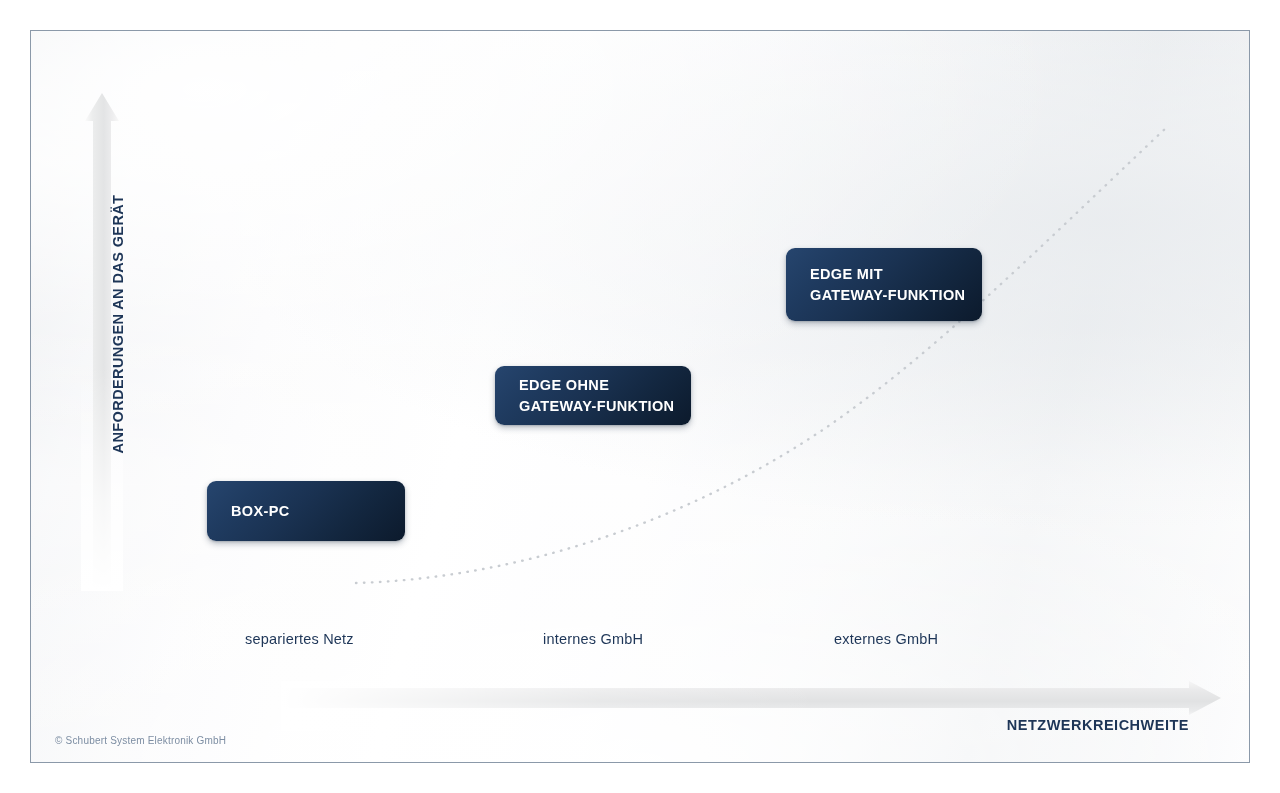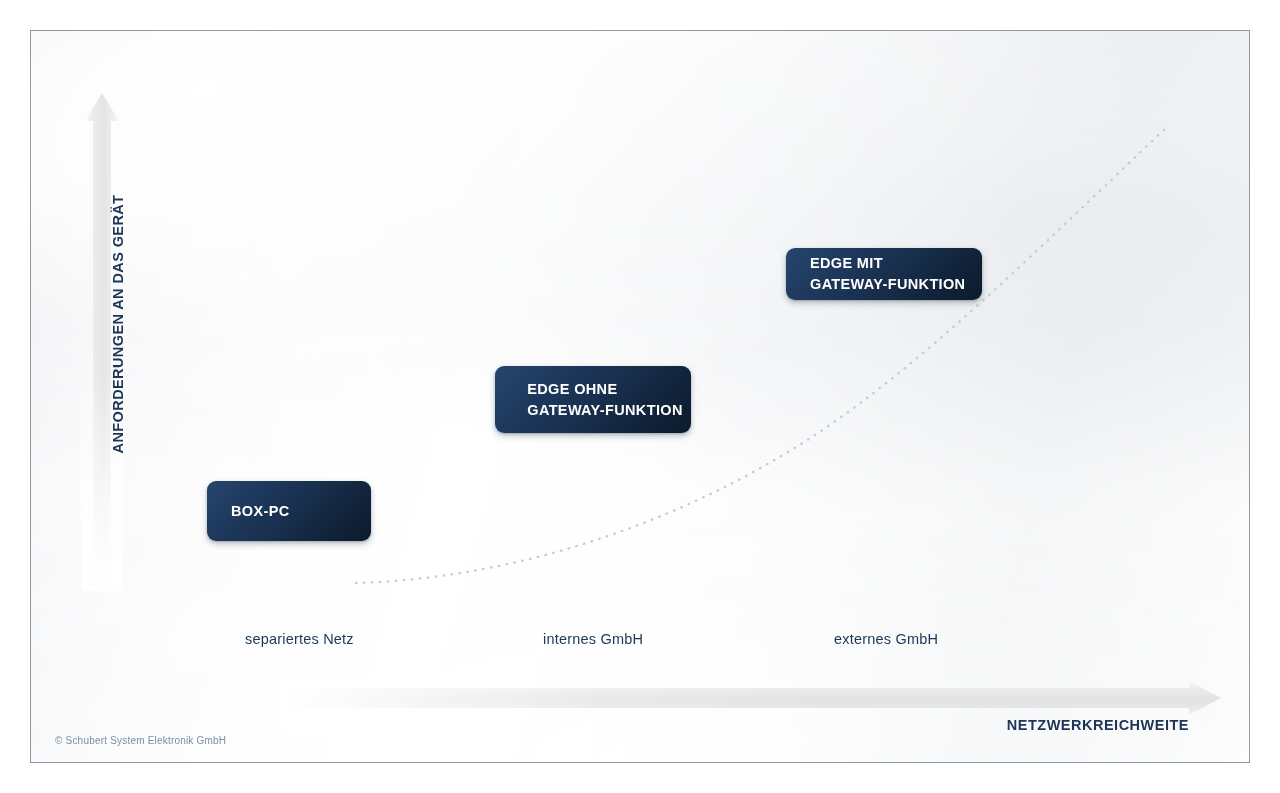--- a/index.html
+++ b/index.html
@@ -203,30 +203,30 @@
           <path d="M21 2 L38 30 L30 30 L30 500 L12 500 L12 30 L4 30 Z" fill="url(#vShaftGrad)"></path>
           <rect x="0" y="0" width="42" height="500" fill="url(#vFadeGrad)"></rect>
         </svg>
         <div class="v-arrow-label">ANFORDERUNGEN AN DAS GERÄT</div>
       </div>
 
       <svg class="trend" width="1220" height="733" viewBox="0 0 1220 733">
         <path d="M 325 552 C 470 548, 640 500, 790 400 C 900 326, 1010 215, 1136 96" fill="none" stroke="#c8ccd1" stroke-width="2.4" stroke-linecap="round" stroke-dasharray="0.5 7.5"></path>
       </svg>
 
-      <div class="node" style="left:176px; top:450px; width:164px; height:60px;">
+      <div class="node" style="left:176px; top:450px; width:198px; height:60px;">
         <span class="node-label">BOX-PC</span>
       </div>
 
-      <div class="node" style="left:464px; top:335px; width:196px; height:67px;justify-content:center;">
+      <div class="node" style="left:464px; top:335px; width:196px; height:59px;">
         <span class="node-label">EDGE OHNE
 GATEWAY-FUNKTION</span>
       </div>
 
-      <div class="node" style="left:755px; top:217px; width:196px; height:52px;">
+      <div class="node" style="left:755px; top:217px; width:196px; height:73px;">
         <span class="node-label">EDGE MIT
 GATEWAY-FUNKTION</span>
       </div>
 
       <div class="tick" style="left:214px;">separiertes Netz</div>
 
       <div class="tick" style="left:512px;">internes GmbH</div>
 
       <div class="tick" style="left:803px;">externes GmbH</div>
 

